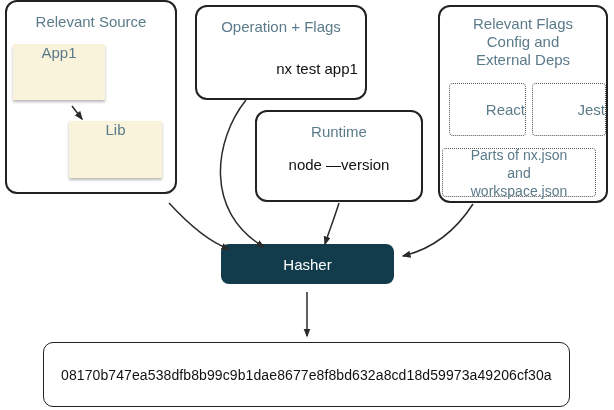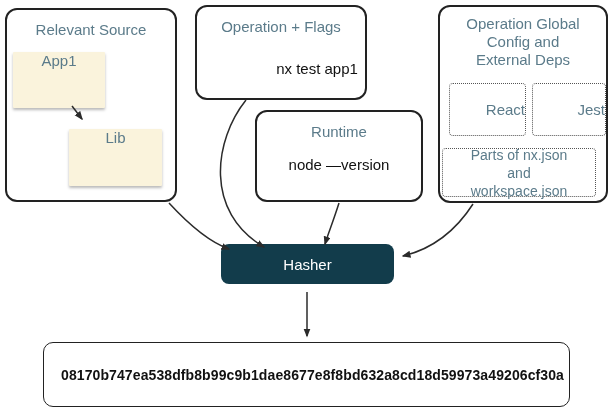--- a/index.html
+++ b/index.html
@@ -94,30 +94,29 @@
     position: absolute;
     left: 43px; top: 342px;
     width: 527px; height: 65px;
     border: 1.5px solid var(--box-border);
     border-radius: 10px;
     background: var(--background);
     display: flex;
     align-items: center;
     padding-left: 17px;
     z-index: 1;
-    font-weight: bold;
   }
   .hash-text {
     color: var(--command-text);
     font-size: 14px;
     letter-spacing: 0.1px;
     white-space: nowrap;
   }
   
-  .box-source   { left: 5px;   top: 8px;   width: 172px; height: 194px; }
+  .box-source   { left: 5px;   top: 0;   width: 172px; height: 194px; }
   .box-op       { left: 195px; top: 5px;   width: 172px; height: 95px;  }
   .box-runtime  { left: 255px; top: 110px; width: 168px; height: 92px;  }
   .box-global   { left: 438px; top: 5px;   width: 170px; height: 198px; }
   .node-app1 { left: 6px;  top: 42px;  width: 92px; height: 56px; }
   .node-lib  { left: 62px; top: 119px; width: 93px; height: 57px; }
   .op-command      { top: 53px; margin-left: 36px; }
   .runtime-command { top: 44px; }
   .node-react { left: 9px;  top: 76px;  width: 77px;  height: 53px; }
   .node-jest  { left: 92px; top: 76px;  width: 74px;  height: 53px; }
   .node-parts { left: 2px; top: 141px; width: 154px; height: 49px; padding: 0 23px; }
@@ -156,21 +155,21 @@
     <div class="command op-command">nx test app1</div>
   </div>
 
   <div class="group-box box-runtime">
     <div class="group-title">Runtime</div>
     <div class="command runtime-command">node —version</div>
   </div>
 
   <div class="group-box box-global">
     <div class="group-title" style="padding-top:8px;">
-      <div>Operation Global</div>
+      <div>Relevant Flags</div>
       <div>Config and</div>
       <div>External Deps</div>
     </div>
     <div class="dotted-node node-react">
       <span>React</span>
     </div>
     <div class="dotted-node node-jest">
       <span>Jest</span>
     </div>
     <div class="dotted-node node-parts small-text">

